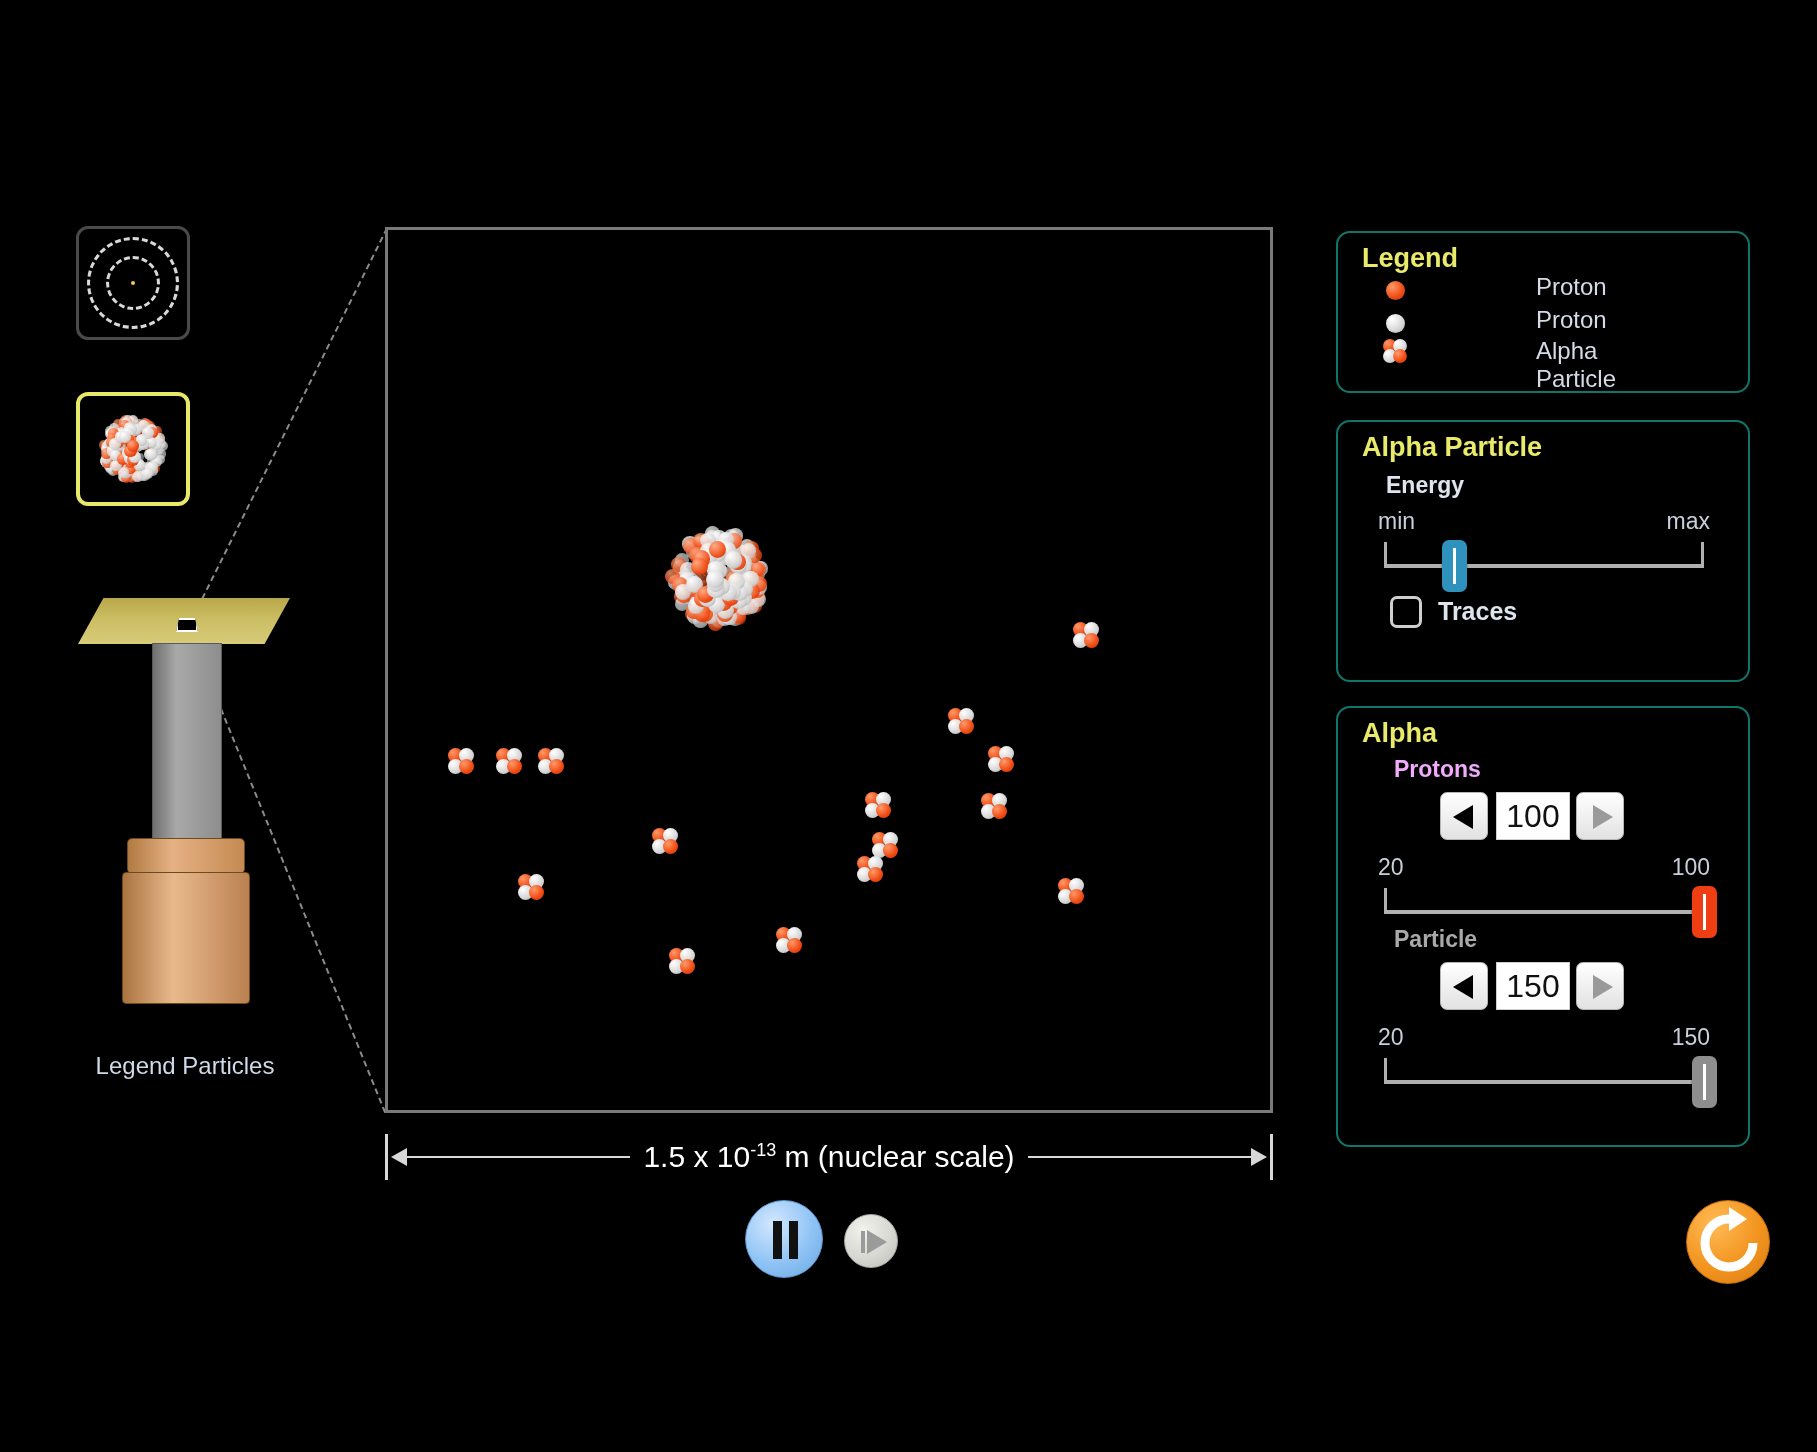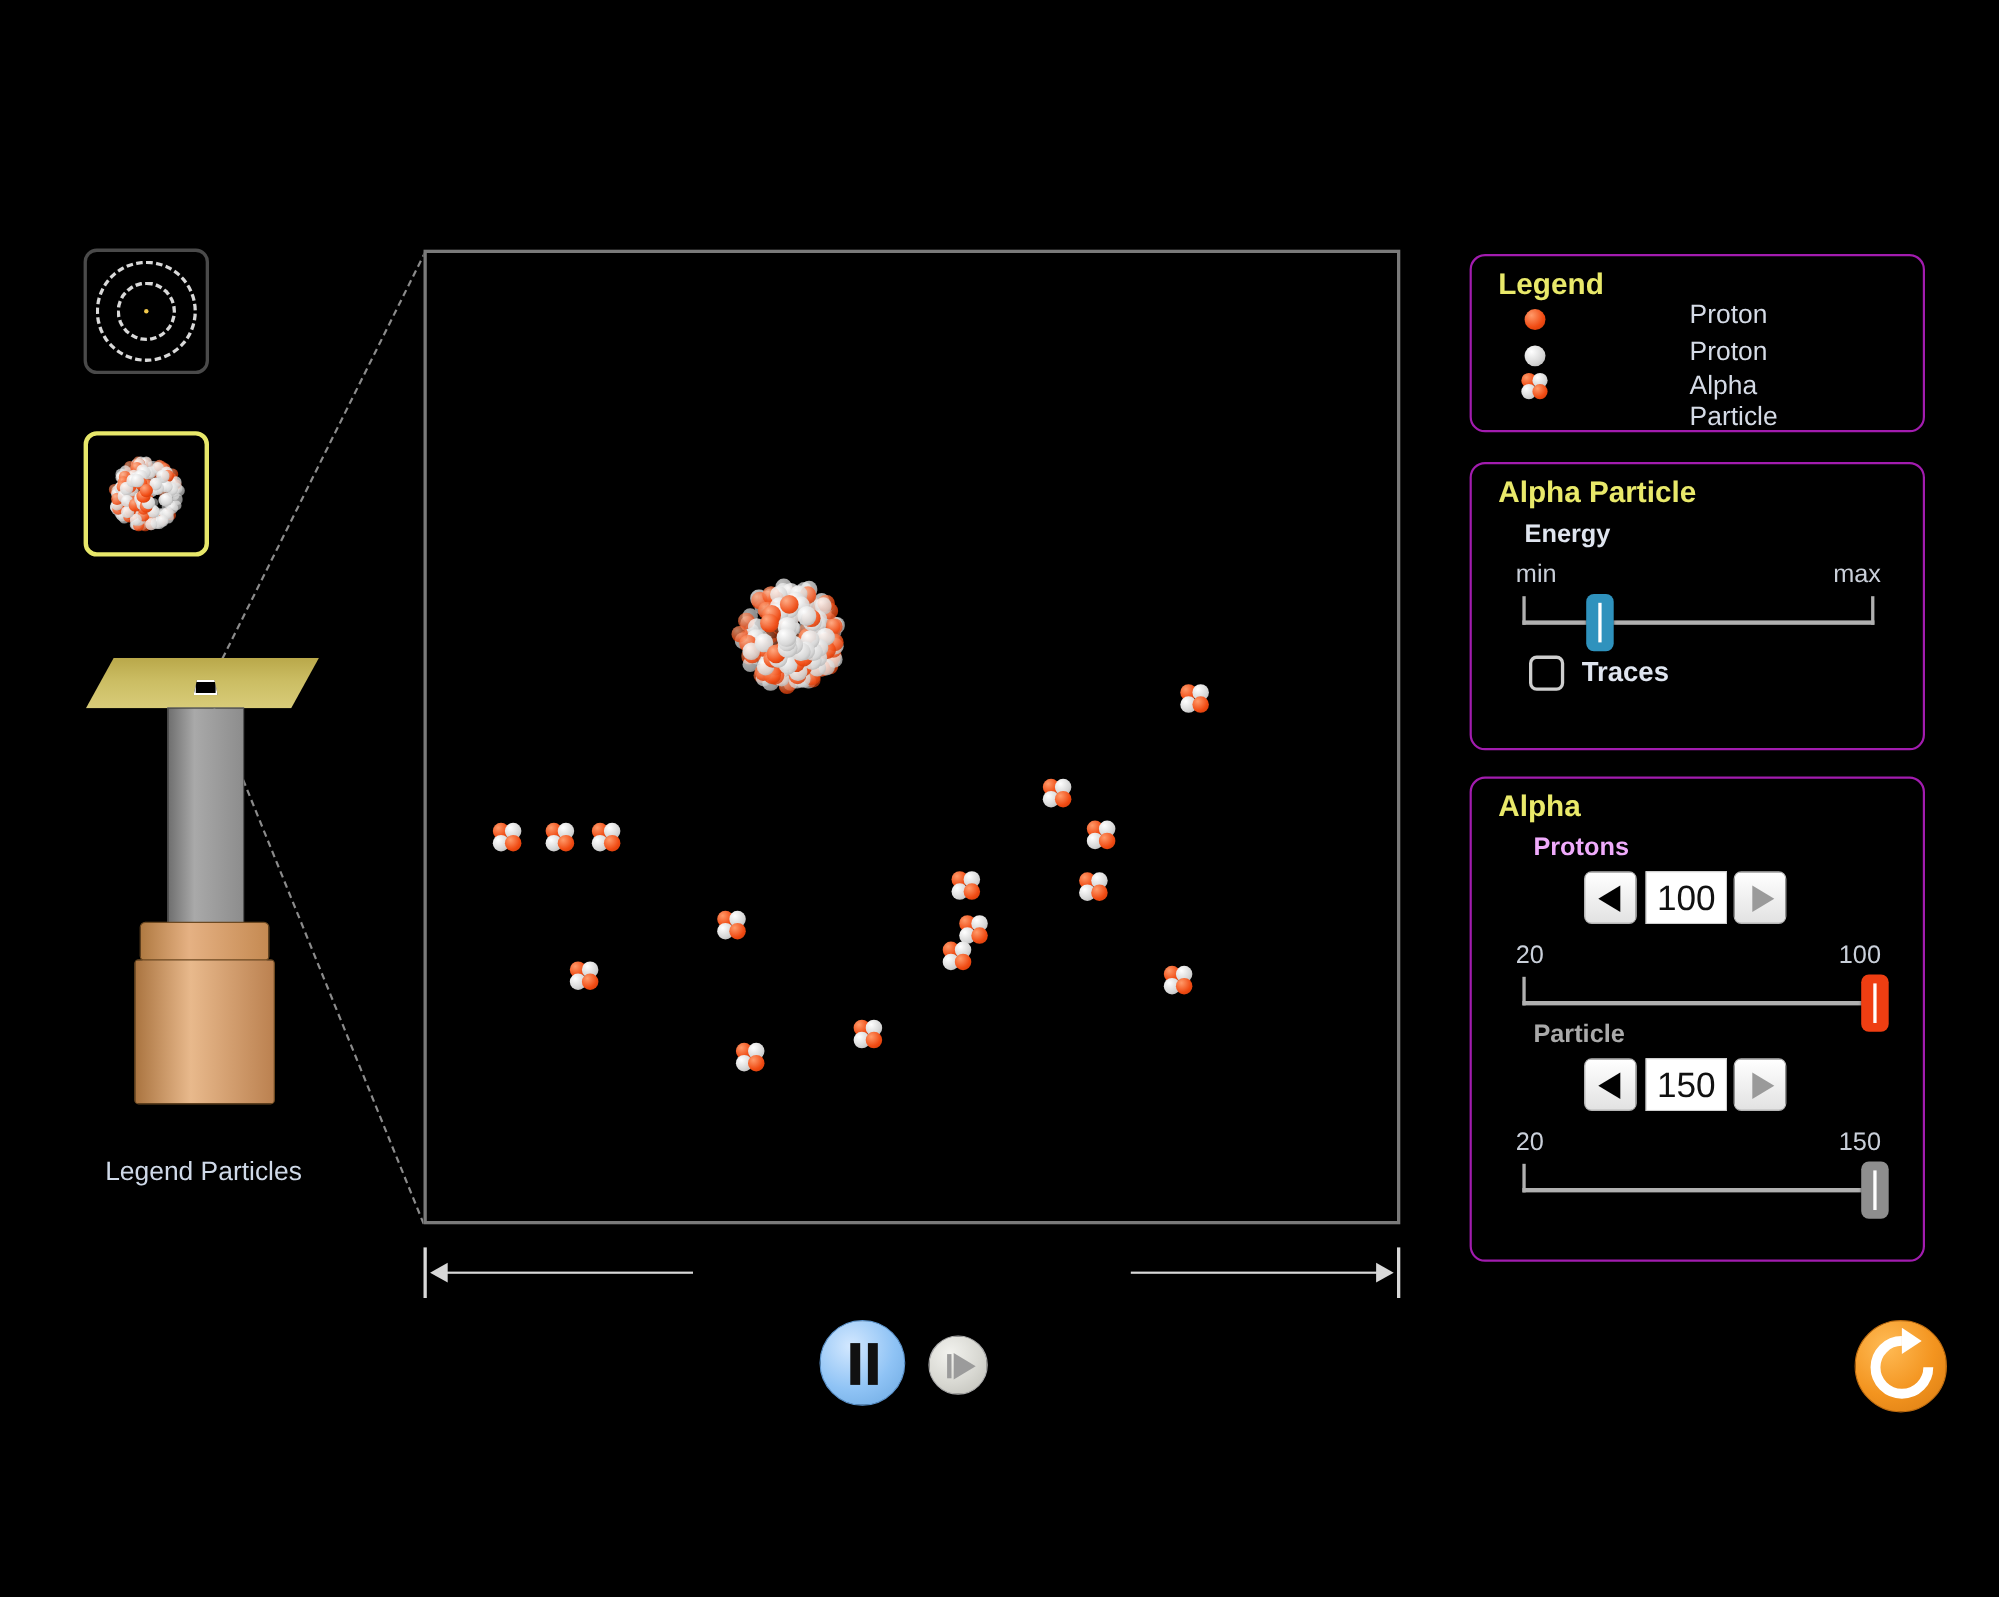--- a/index.html
+++ b/index.html
@@ -118,21 +118,21 @@
   }
   #step-btn .tri{
     position:absolute;left:22px;top:15px;width:0;height:0;
     border-top:12px solid transparent;border-bottom:12px solid transparent;
     border-left:20px solid #9b9b9b;
   }
   #step-btn .pipe{position:absolute;left:16px;top:16px;width:4px;height:22px;background:#9b9b9b;}
 
   
   .panel{
-    position:absolute;border:2px solid #a21caf;border-radius:14px;background:#000;
+    position:absolute;border:2px solid #0f766e;border-radius:14px;background:#000;
     box-sizing:border-box;
   }
   .panel-title{font-size:27px;font-weight:bold;color:#e9e96a;}
   #panel-legend{left:1336px;top:231px;width:414px;height:162px;}
   #panel-alpha{left:1336px;top:420px;width:414px;height:262px;}
   #panel-atom{left:1336px;top:706px;width:414px;height:441px;}
 
   .legend-row{position:absolute;left:48px;height:30px;}
   .legend-label{position:absolute;left:150px;top:-4px;font-size:24px;color:#d5dbe6;}
 
@@ -740,20 +740,23 @@
       </div>
   </div>
 
   <div id="scale-bar">
     <div class="cap l"></div>
     <div class="cap r"></div>
     <div class="arr l"></div>
     <div class="arr r"></div>
     <div class="ln l"></div>
     <div class="ln r"></div>
+    <div id="scale-text">
+      <span>1.5 x 10</span><sup>-13</sup><span> m (nuclear scale)</span>
+    </div>
   </div>
 
   <div id="playback">
     <div id="pause-btn">
       <span class="bar b1"></span>
       <span class="bar b2"></span>
     </div>
     <div id="step-btn">
       <span class="pipe"></span>
       <span class="tri"></span>

